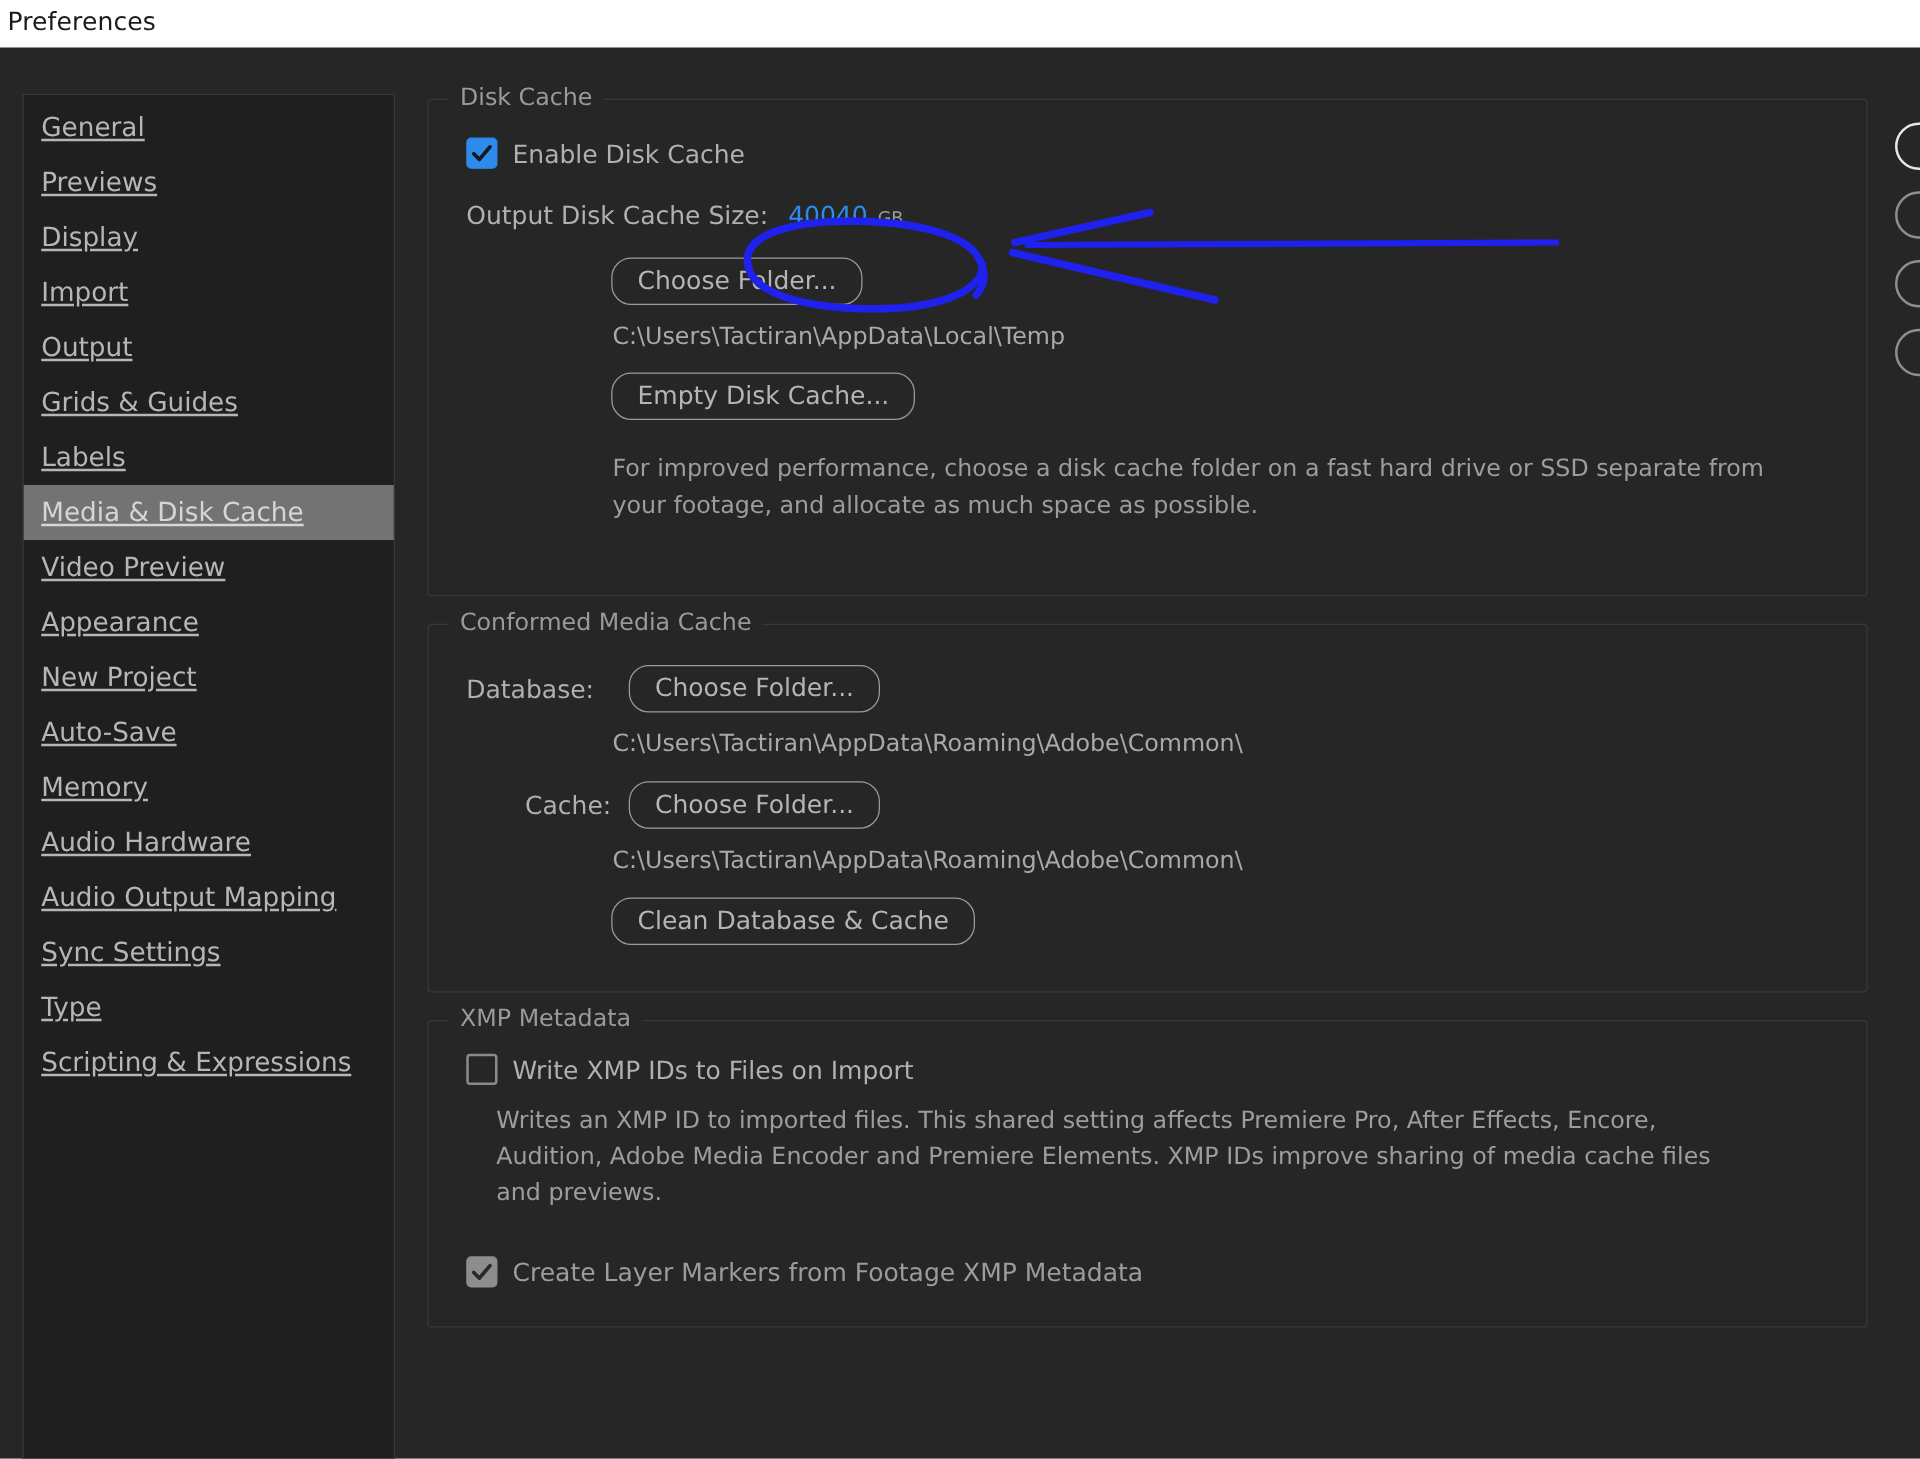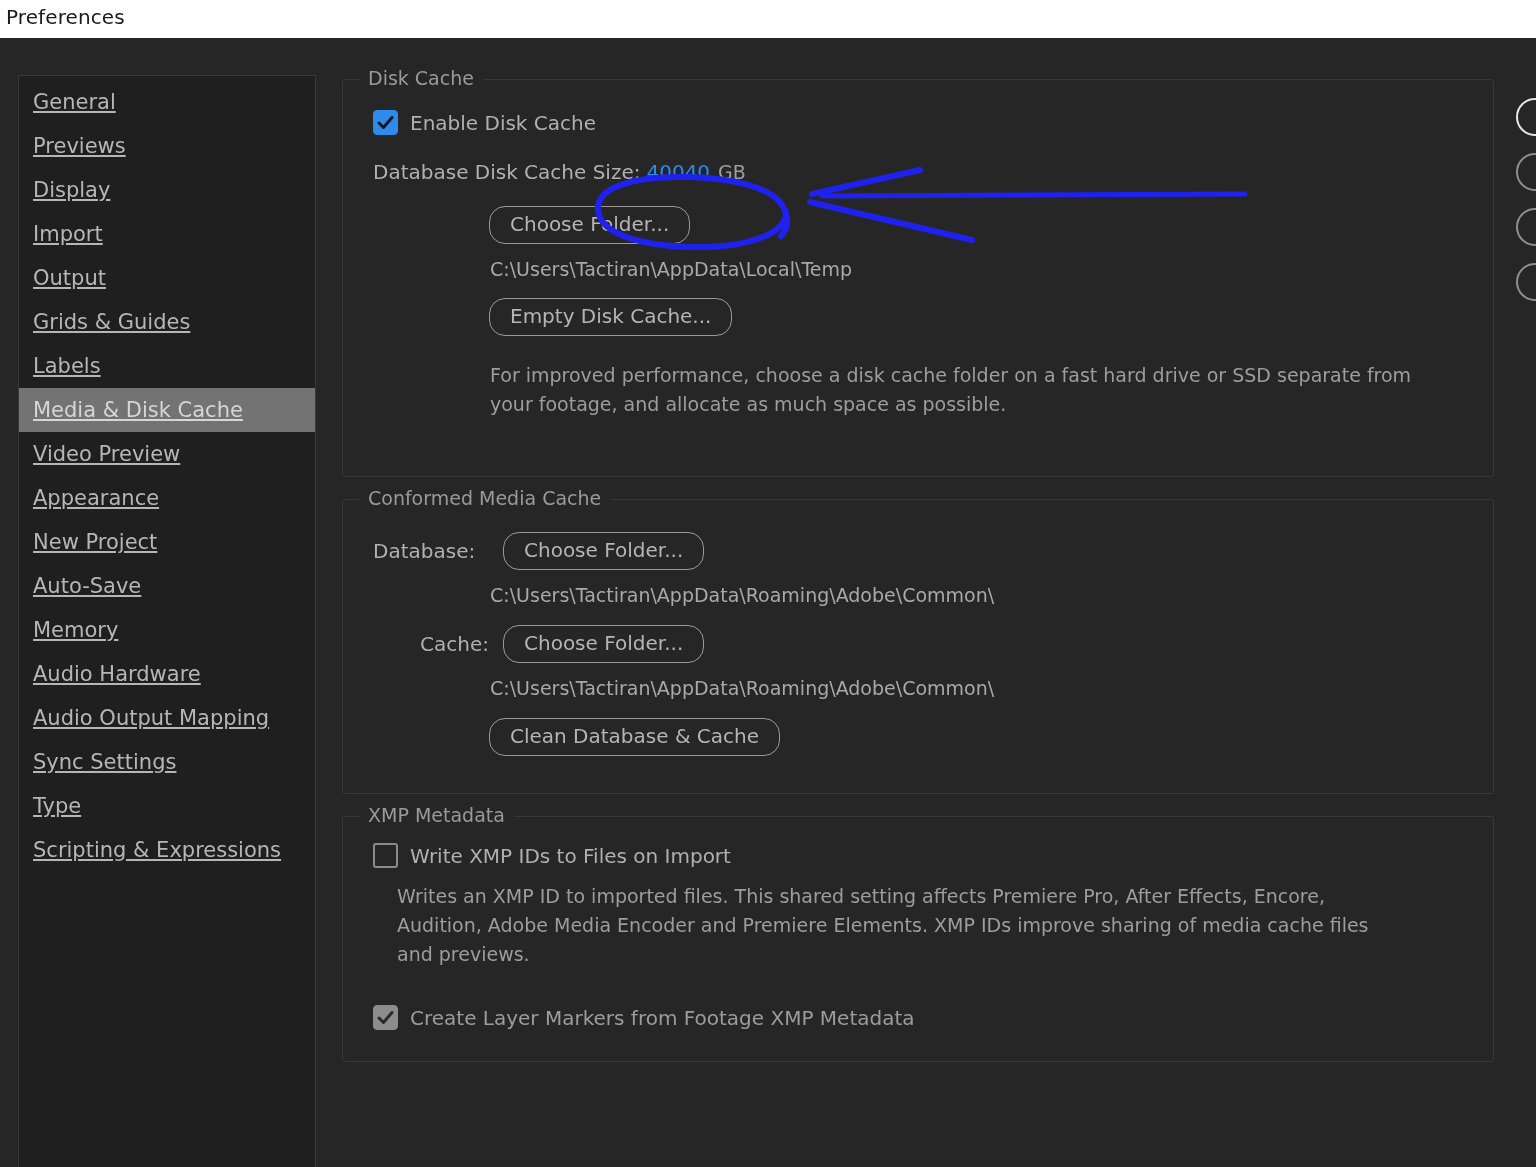--- a/index.html
+++ b/index.html
@@ -157,21 +157,21 @@
     white-space: nowrap;
     cursor: default;
     font-family: "DejaVu Sans", "Liberation Sans", sans-serif;
   }
 
   
   .numval {
     color: #2d8ceb;
     font-size: 20px;
   }
-  .unit { color: #9d9d9d; font-size: 19px; }
+  .unit { color: #9d9d9d; font-size: 14px; }
 
   
   .edge-btns {
     position: absolute;
     left: 1516px; top: 60px;
     width: 40px;
   }
   .edge-btn {
     width: 70px; height: 38px;
     border: 2px solid #8e8e8e;
@@ -229,22 +229,22 @@
         <div class="cbrow" style="margin-left:30px; margin-top:2px;">
           <span class="cbox on">
             <svg width="23" height="23" viewBox="0 0 23 23">
               <path d="M5 12 L9.5 16.5 L18 6.5" stroke="#15181c" stroke-width="3" fill="none" stroke-linecap="round" stroke-linejoin="round"></path>
             </svg>
           </span>
           <span class="cb-label">Enable Disk Cache</span>
         </div>
 
         <div class="row" style="margin-top:25px; margin-left:30px; display:flex; align-items:baseline;">
-          <span class="lbl">Database Disk Cache Size:</span>
-          <span class="numval" style="margin-left:6px;">40040</span>
+          <span class="lbl">Output Disk Cache Size:</span>
+          <span class="numval" style="margin-left:16px;">40040</span>
           <span class="unit" style="margin-left:8px;">GB</span>
         </div>
 
         <div style="margin-top:22px; margin-left:146px;">
           <span class="pill">Choose Folder...</span>
         </div>
 
         <div class="path" style="margin-top:14px; margin-left:147px;">C:\Users\Tactiran\AppData\Local\Temp</div>
 
         <div style="margin-top:18px; margin-left:146px;">

